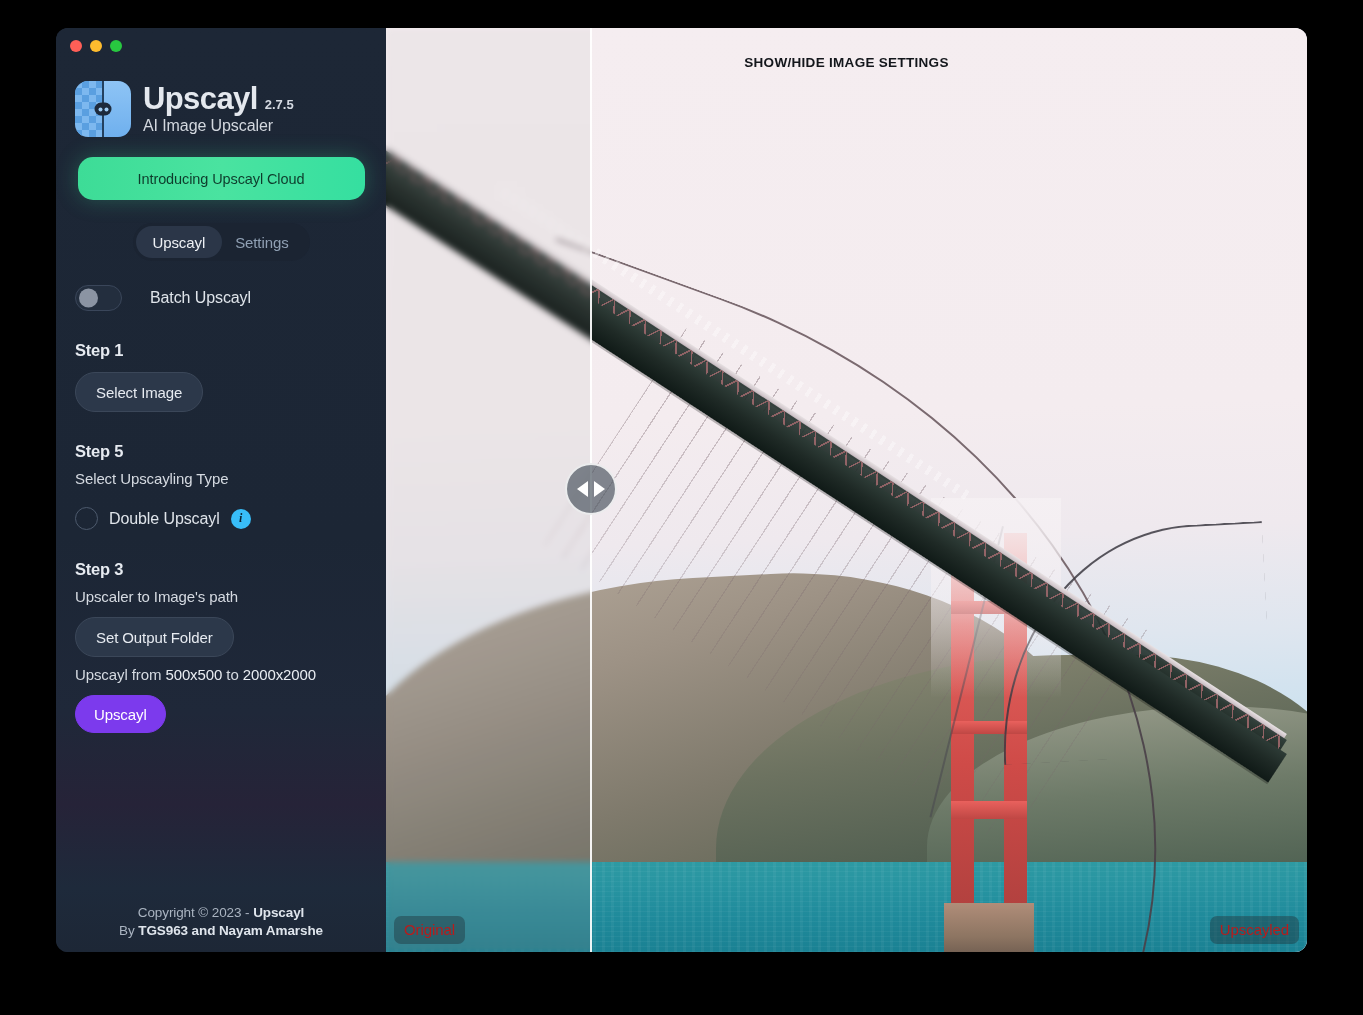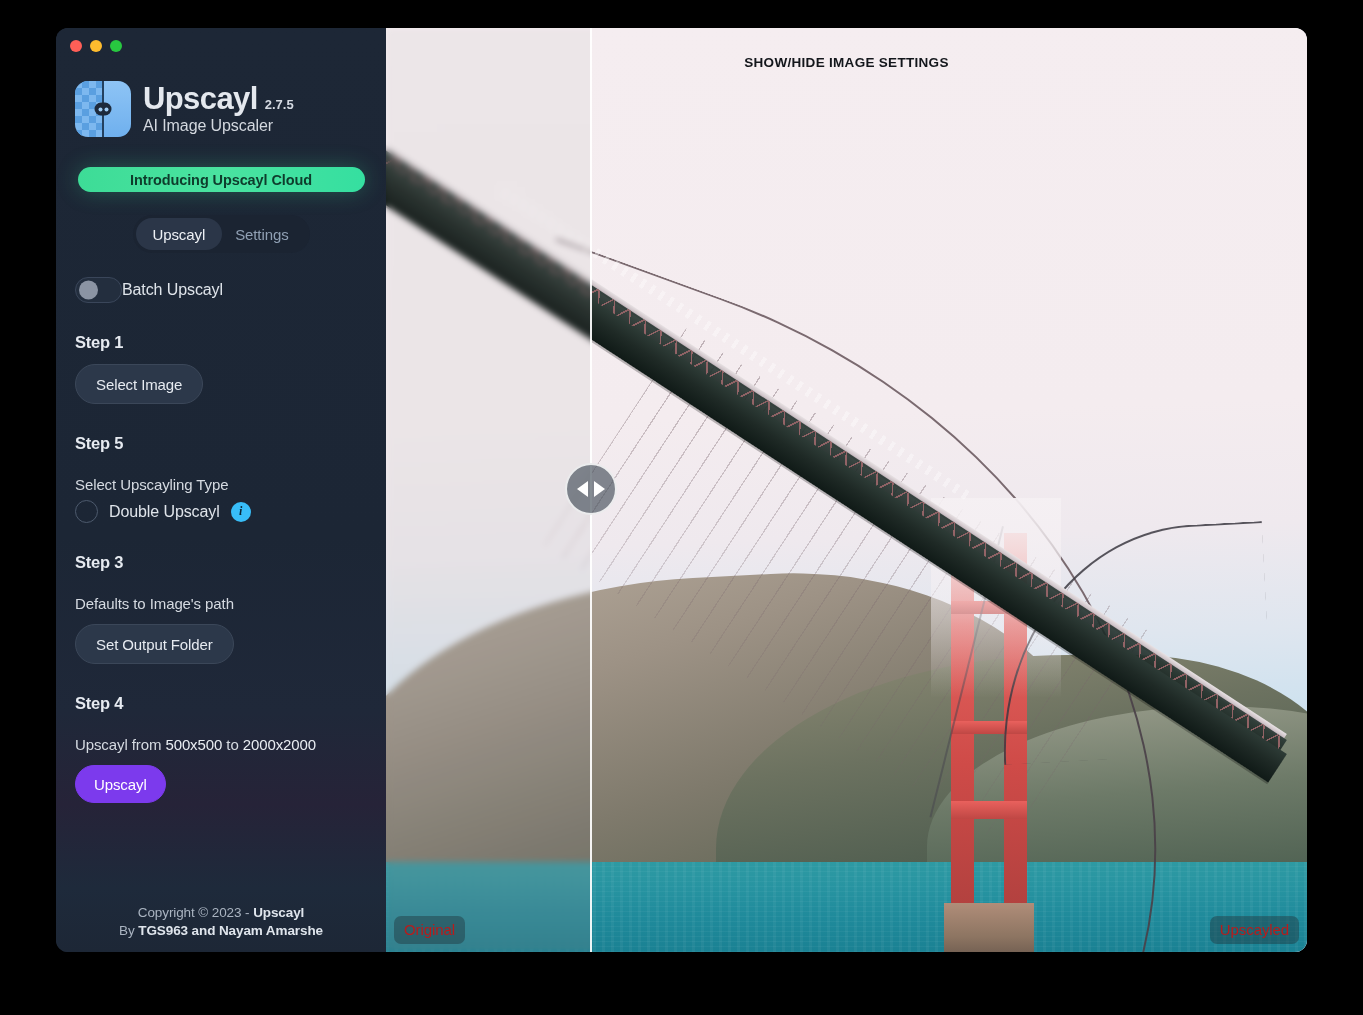--- a/index.html
+++ b/index.html
@@ -108,26 +108,26 @@
     font-size: 31px; font-weight: 700; color: #e4e8ee;
     letter-spacing: -0.6px; line-height: 1.05;
   }
   #app-version { font-size: 13px; font-weight: 700; color: #d6dbe3; }
   #app-subtitle {
     font-size: 16px; color: #d3d8df; margin-top: 2px; letter-spacing: -0.1px;
   }
 
   
   #cloud-banner {
-    margin-top: 30px;
-    width: 287px; height: 25px;
+    margin-top: 20px;
+    width: 287px; height: 43px;
     border-radius: 15px;
     background: linear-gradient(90deg, #3ddc97 0%, #4ae3a0 50%, #35dfa0 100%);
     color: #0e3c2c;
-    font-size: 14.5px; font-weight: 700;
+    font-size: 14.5px; font-weight: 400;
     display: flex; align-items: center; justify-content: center;
     letter-spacing: -0.1px;
     box-shadow: 0 0 22px rgba(62,220,150,0.28);
     cursor: pointer;
   }
 
   
   #tab-bar {
     margin-top: 23px;
     width: 177px; height: 38px;
@@ -149,21 +149,21 @@
   
   #panel-body {
     width: 100%;
     padding-left: 19px;
     margin-top: 24px;
     flex: 1 1 auto;
     display: flex; flex-direction: column;
   }
 
   
-  .toggle-row { display: flex; align-items: center; gap: 0; }
+  .toggle-row { display: flex; align-items: center; gap: 28px; }
   .switch {
     width: 47px; height: 26px; border-radius: 13px;
     background: #232e3e;
     border: 1px solid #3a465a;
     position: relative;
     cursor: pointer;
   }
   .switch .knob {
     position: absolute; left: 3px; top: 50%;
     transform: translateY(-50%);
@@ -211,23 +211,23 @@
     font-size: 12px; font-weight: 700; font-style: italic;
     display: flex; align-items: center; justify-content: center;
     font-family: "Liberation Serif", serif;
     cursor: pointer;
   }
 
   .dim-strong { font-weight: 400; color: #e9edf2; }
 
   
   .mt-30 { margin-top: 30px; }
-  .mt-9  { margin-top: 23px; }
+  .mt-9  { margin-top: 9px; }
   .mt-12 { margin-top: 12px; }
-  .mt-14 { margin-top: 7px; }
+  .mt-14 { margin-top: 20px; }
 
   
   #sidebar-footer {
     width: 100%;
     padding-bottom: 12px;
     text-align: center;
     line-height: 1.35;
   }
   #sidebar-footer .line {
     font-size: 13.5px; color: #aab4c1; letter-spacing: -0.1px;
@@ -562,24 +562,23 @@
 
       <div class="step-title mt-30">Step 5</div>
       <div class="step-sub mt-9">Select Upscayling Type</div>
       <div class="radio-row mt-14">
         <div class="radio-circle"></div>
         <span class="radio-label">Double Upscayl</span>
         <span class="info-badge">i</span>
       </div>
 
       <div class="step-title mt-30">Step 3</div>
-      <div class="step-sub mt-9">Defaults to Image's path</div>
+      <div class="step-sub mt-9">Upscaler to Image's path</div>
       <div class="pill-btn mt-12">Set Output Folder</div>
 
-      <div class="step-title mt-30">Step 4</div>
       <div class="step-sub mt-9"><span>Upscayl from </span><span class="dim-strong">500x500</span><span> to </span><span class="dim-strong">2000x2000</span></div>
       <div class="pill-btn primary mt-12">Upscayl</div>
 
       <div style="flex:1 1 auto;"></div>
     </div>
 
     <div id="sidebar-footer">
       <div class="line"><span>Copyright © 2023 - </span><b>Upscayl</b></div>
       <div class="line"><span>By </span><b>TGS963 and Nayam Amarshe</b></div>
     </div>

